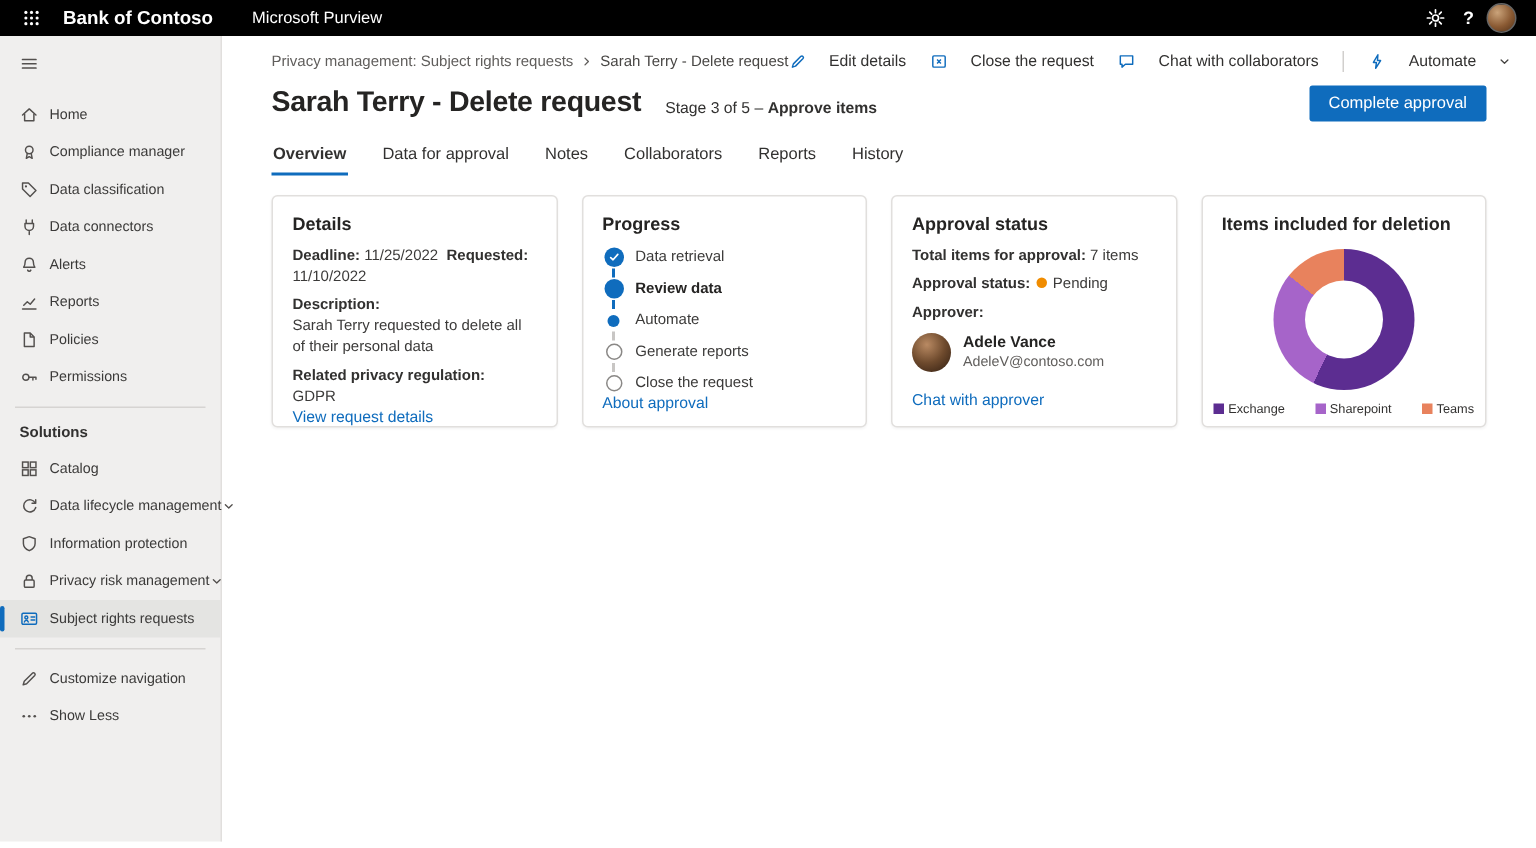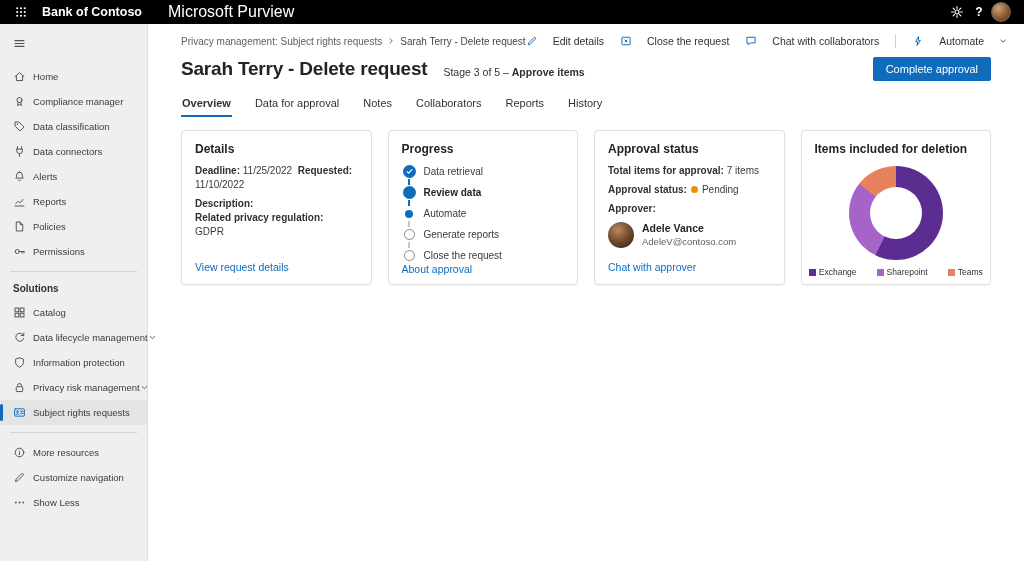--- a/index.html
+++ b/index.html
@@ -2,21 +2,21 @@
 <html><head>
 <meta charset="utf-8">
 <style>
   * { margin:0; padding:0; box-sizing:border-box; }
   html,body { width:1024px; height:565px; overflow:hidden;
     font-family:"Liberation Sans", sans-serif; color:#323130; background:#fff; }
 
   
   .topbar { height:24px; background:#000; display:flex; align-items:center; color:#fff; padding:0 12px 0 10px; }
   .topbar .org { font-size:12.5px; font-weight:bold; margin-left:10px; white-space:nowrap; }
-  .topbar .product { font-size:16px; margin-left:26px; white-space:nowrap; }
+  .topbar .product { font-size:11px; margin-left:26px; white-space:nowrap; }
   .topbar .spacer { flex:1; }
   .topbar .tb-ic { display:flex; align-items:center; justify-content:center; width:22px; height:22px; cursor:pointer; }
   .topbar .help { font-size:12px; font-weight:bold; }
   .avatar-sm { width:20px; height:20px; border-radius:50%;
     background:radial-gradient(circle at 35% 30%, #caa37a 0%, #8a5a33 55%, #4f2f17 100%); border:1px solid #666; }
 
   .shell { display:flex; height:537px; }
 
   
   .sidebar { width:148px; background:#f0efee; border-right:1px solid #e1dfdd; padding-top:6px; flex:none; }
@@ -270,30 +270,20 @@
             <path d="M4 10.7c.4-1 .9-1.5 1.6-1.5s1.2.5 1.6 1.5M9.5 6.5h3M9.5 9h3"></path>
           </svg>
         </span>
     <span class="lbl">Subject rights requests</span>
   </div>
 
   <hr class="nav-hr">
 
   <div class="nav-item">
     <span class="ic">
-          <svg viewBox="0 0 16 16" fill="none" stroke="currentColor" stroke-width="1.2" stroke-linecap="round">
-            <circle cx="8" cy="8" r="5.3"></circle>
-            <path d="M8 7.4v3.3"></path>
-            <circle cx="8" cy="5.2" r="0.6" fill="currentColor" stroke="none"></circle>
-          </svg>
-        </span>
-    <span class="lbl">More resources</span>
-  </div>
-  <div class="nav-item">
-    <span class="ic">
           <svg viewBox="0 0 16 16" fill="none" stroke="currentColor" stroke-width="1.2" stroke-linejoin="round">
             <path d="M3 13l.9-2.9 6.7-6.7a1.35 1.35 0 0 1 1.9 1.9L5.8 12.1z"></path>
           </svg>
         </span>
     <span class="lbl">Customize navigation</span>
   </div>
   <div class="nav-item">
     <span class="ic">
           <svg viewBox="0 0 16 16" fill="currentColor">
             <circle cx="3.5" cy="8" r="1.1"></circle>
@@ -397,20 +387,21 @@
 
     <section class="card">
       <div class="card-title">Details</div>
       <div class="t row-gap">
         <span class="b">Deadline:</span>
         <span>11/25/2022</span>&nbsp;
         <span class="b">Requested:</span>
         <span>11/10/2022</span>
       </div>
       <div class="t"><span class="b">Description:</span></div>
+      <div class="t row-gap">Sarah Terry requested to delete all of their personal data</div>
       <div class="t"><span class="b">Related privacy regulation:</span></div>
       <div class="t">GDPR</div>
       <span class="link">View request details</span>
     </section>
 
     <section class="card">
       <div class="card-title">Progress</div>
       <div>
         <div class="step">
           <span class="marker-col">

